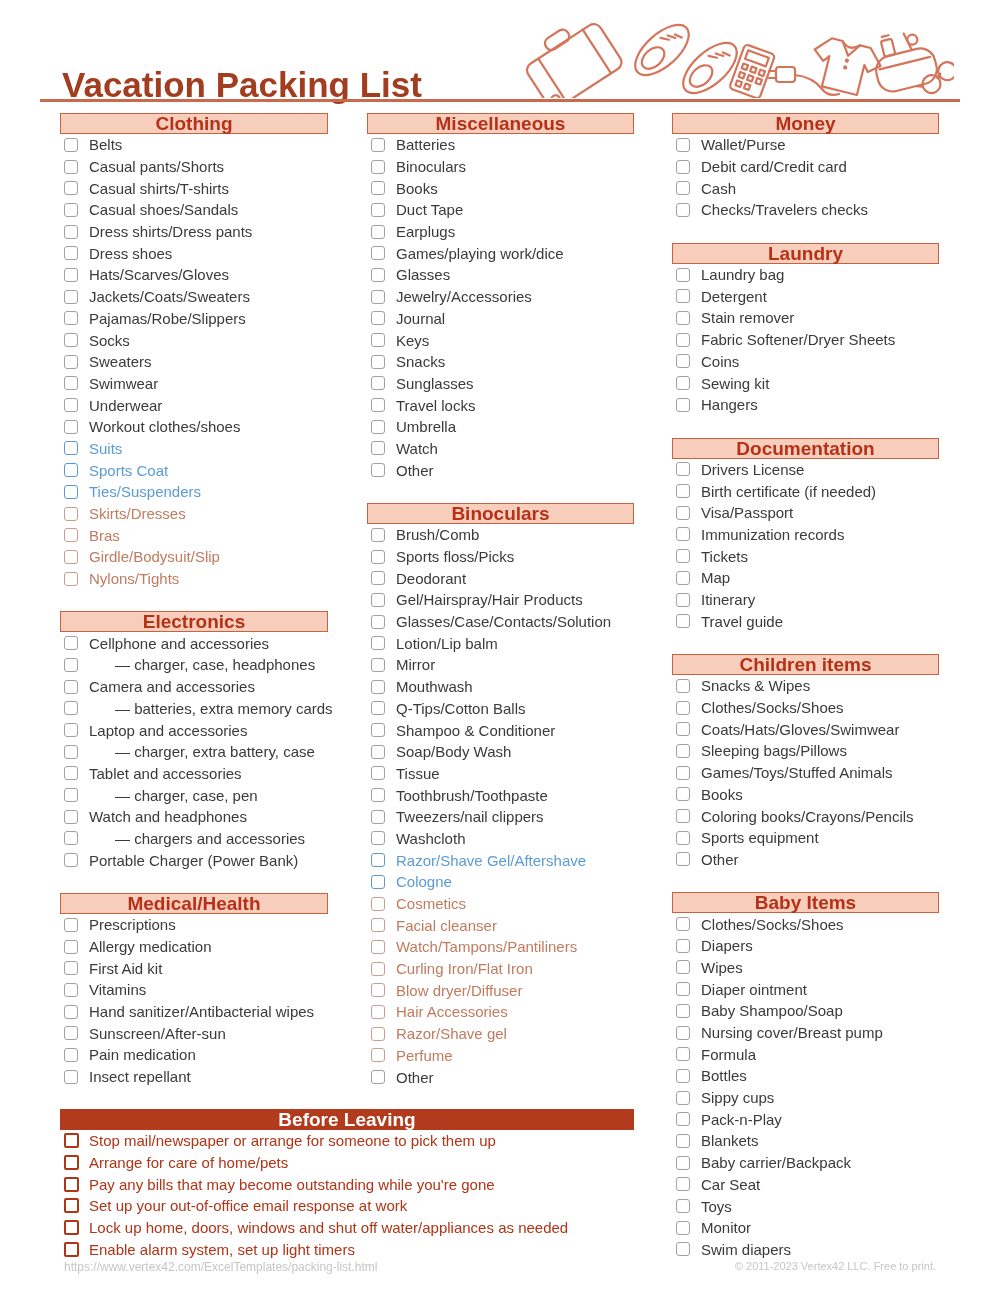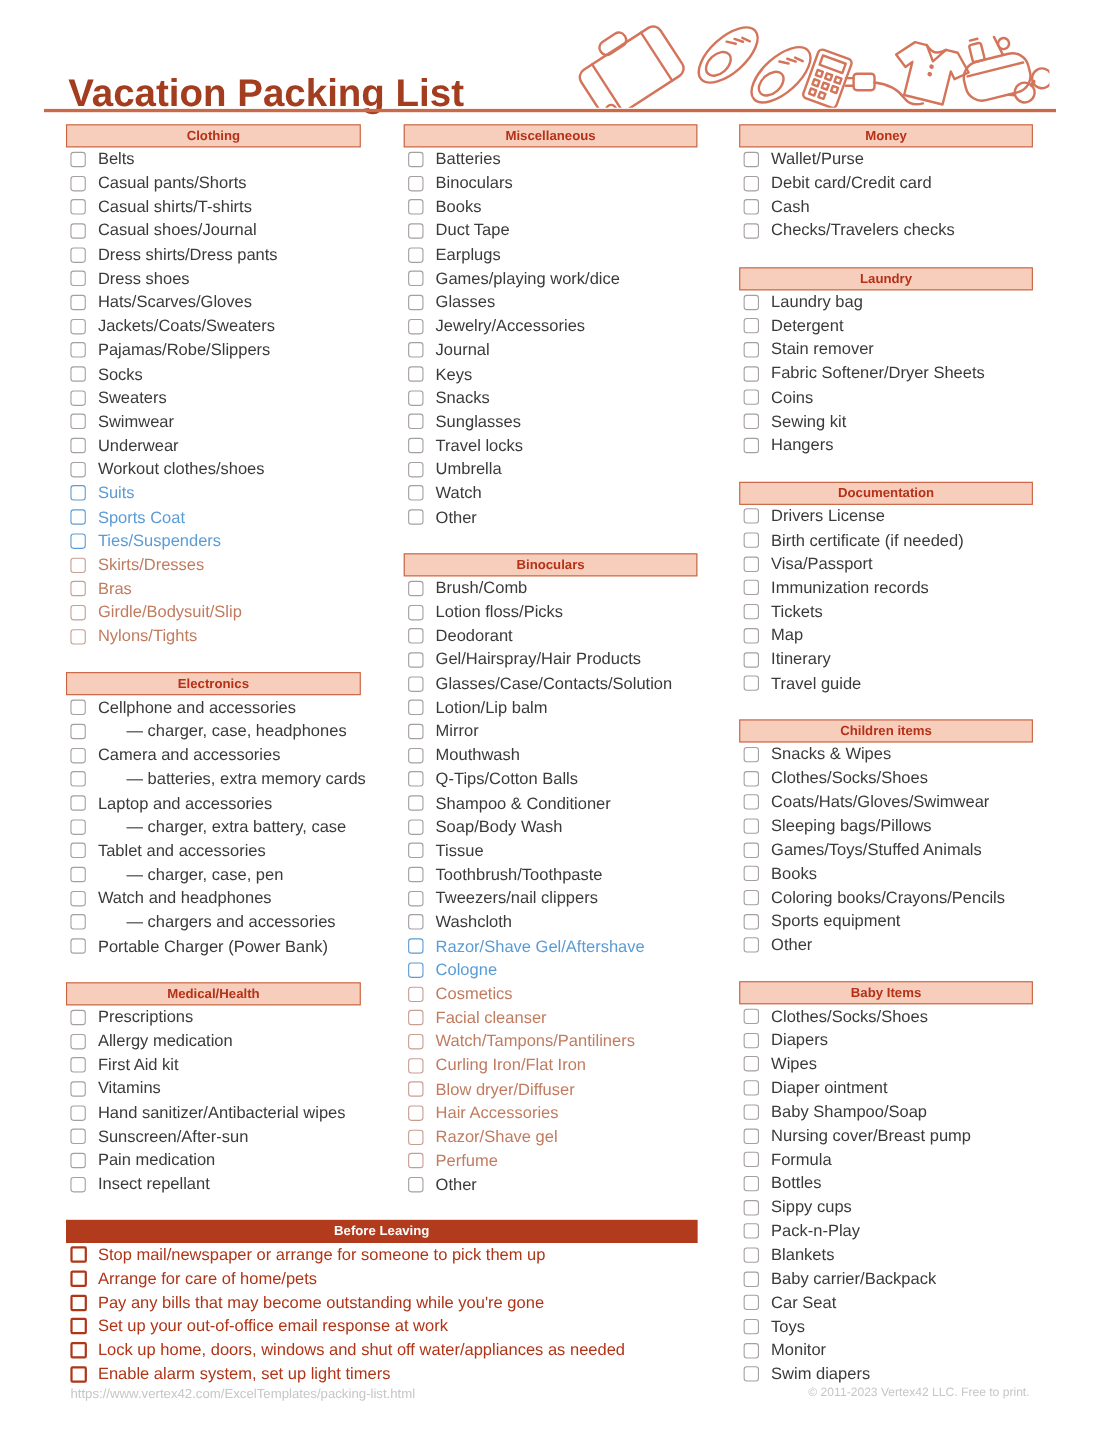--- a/index.html
+++ b/index.html
@@ -28,21 +28,21 @@
   .rule{position:absolute;left:40px;right:40px;top:99px;height:3px;background:var(--rule);}
   .illustration{position:absolute;right:46px;top:16px;}
   .illustration *{stroke:var(--illus);}
   .col{position:absolute;top:113px;width:268px;}
   #col-0{left:60px;}
   #col-1{left:367px;width:267px;}
   #col-2{left:672px;width:267px;}
   .section{margin-bottom:22px;}
   .sec-header{
     box-sizing:border-box;height:21px;line-height:19px;border:1px solid var(--sec-border);
-    background:var(--sec-bg);color:var(--sec-text);font-weight:bold;font-size:12px;text-align:center;
+    background:var(--sec-bg);color:var(--sec-text);font-weight:bold;font-size:19px;text-align:center;
   }
   .row{display:flex;align-items:center;height:21.7px;}
   .checkbox{
     box-sizing:border-box;width:14px;height:14px;flex:0 0 auto;background:#fff;
     border:1.5px solid var(--box-gray);border-radius:3px;margin:0 11px 0 4px;
   }
   .label{font-size:15px;color:var(--text);white-space:nowrap;}
   .row.sub .label{padding-left:6px;margin-left:20px;}
   .row.blue .label{color:var(--blue);}
   .row.blue .checkbox{border-color:var(--blue);}
@@ -139,21 +139,21 @@
         <div class="row default">
           <span class="checkbox"></span>
           <span class="label">Casual pants/Shorts</span>
         </div>
         <div class="row default">
           <span class="checkbox"></span>
           <span class="label">Casual shirts/T-shirts</span>
         </div>
         <div class="row default">
           <span class="checkbox"></span>
-          <span class="label">Casual shoes/Journal</span>
+          <span class="label">Casual shoes/Sandals</span>
         </div>
         <div class="row default">
           <span class="checkbox"></span>
           <span class="label">Dress shirts/Dress pants</span>
         </div>
         <div class="row default">
           <span class="checkbox"></span>
           <span class="label">Dress shoes</span>
         </div>
         <div class="row default">
@@ -369,21 +369,21 @@
         </div>
       </section>
       <section class="section">
         <div class="sec-header">Binoculars</div>
         <div class="row default">
           <span class="checkbox"></span>
           <span class="label">Brush/Comb</span>
         </div>
         <div class="row default">
           <span class="checkbox"></span>
-          <span class="label">Lotion floss/Picks</span>
+          <span class="label">Sports floss/Picks</span>
         </div>
         <div class="row default">
           <span class="checkbox"></span>
           <span class="label">Deodorant</span>
         </div>
         <div class="row default">
           <span class="checkbox"></span>
           <span class="label">Gel/Hairspray/Hair Products</span>
         </div>
         <div class="row default">

